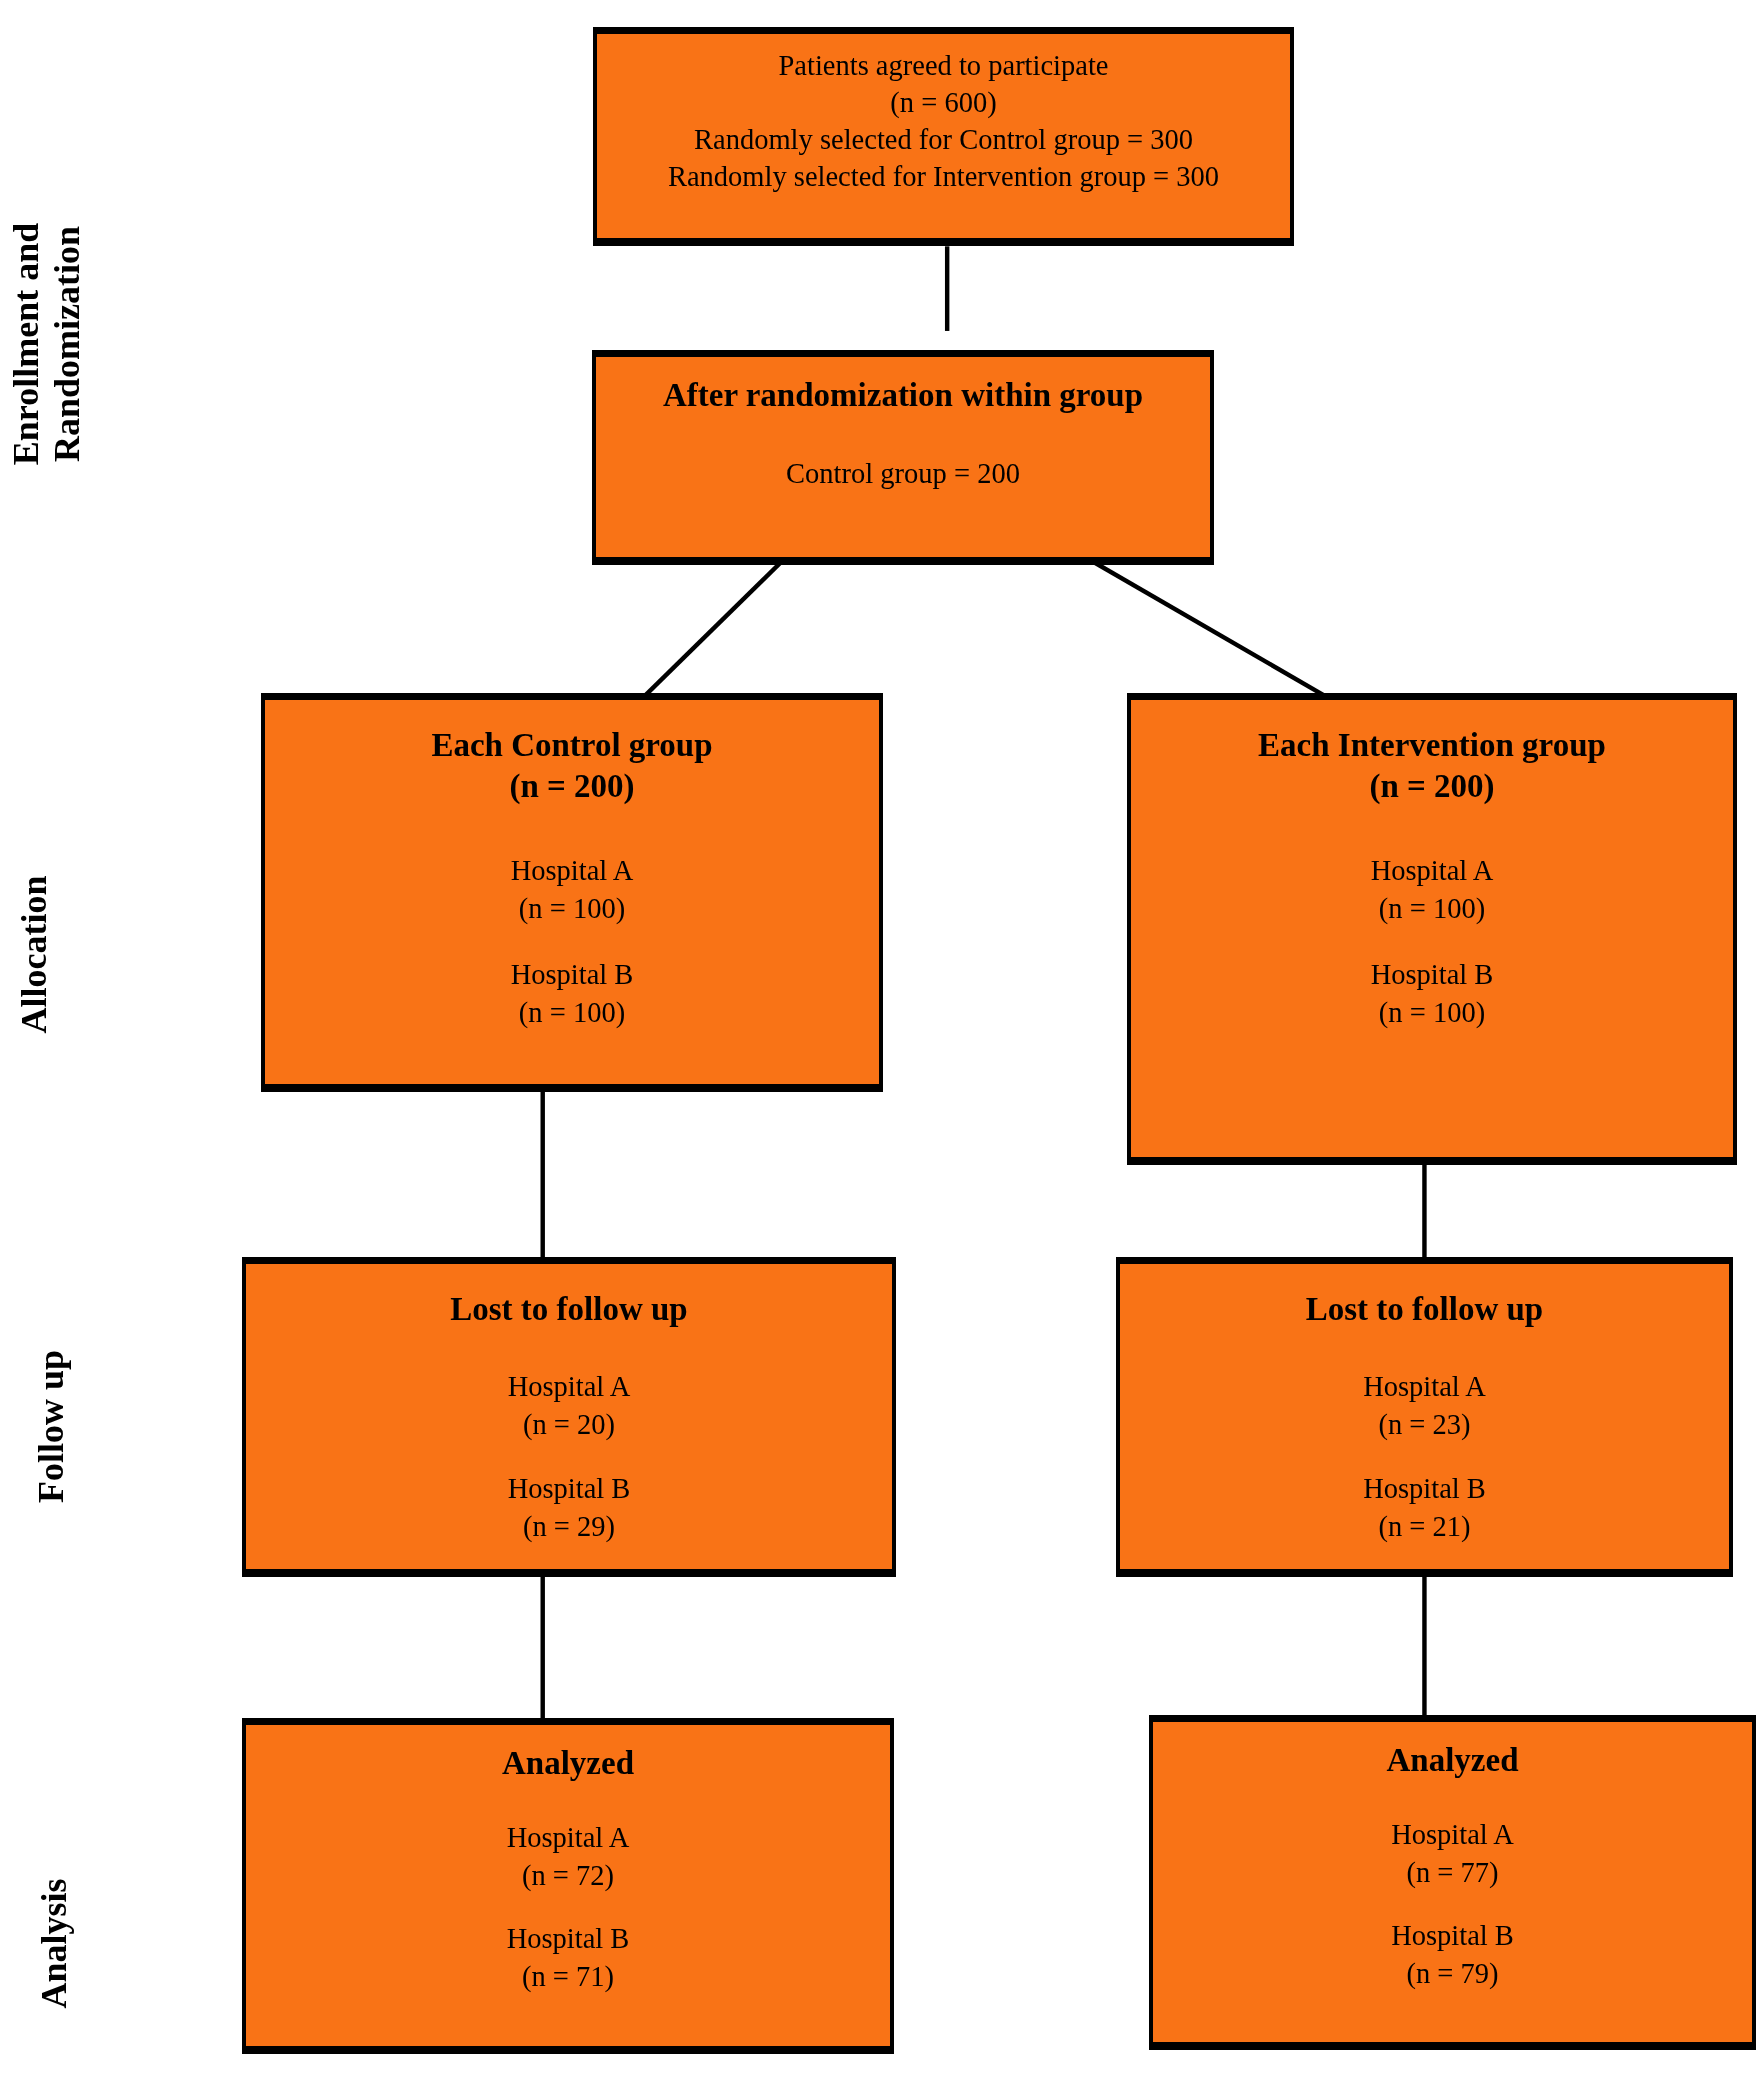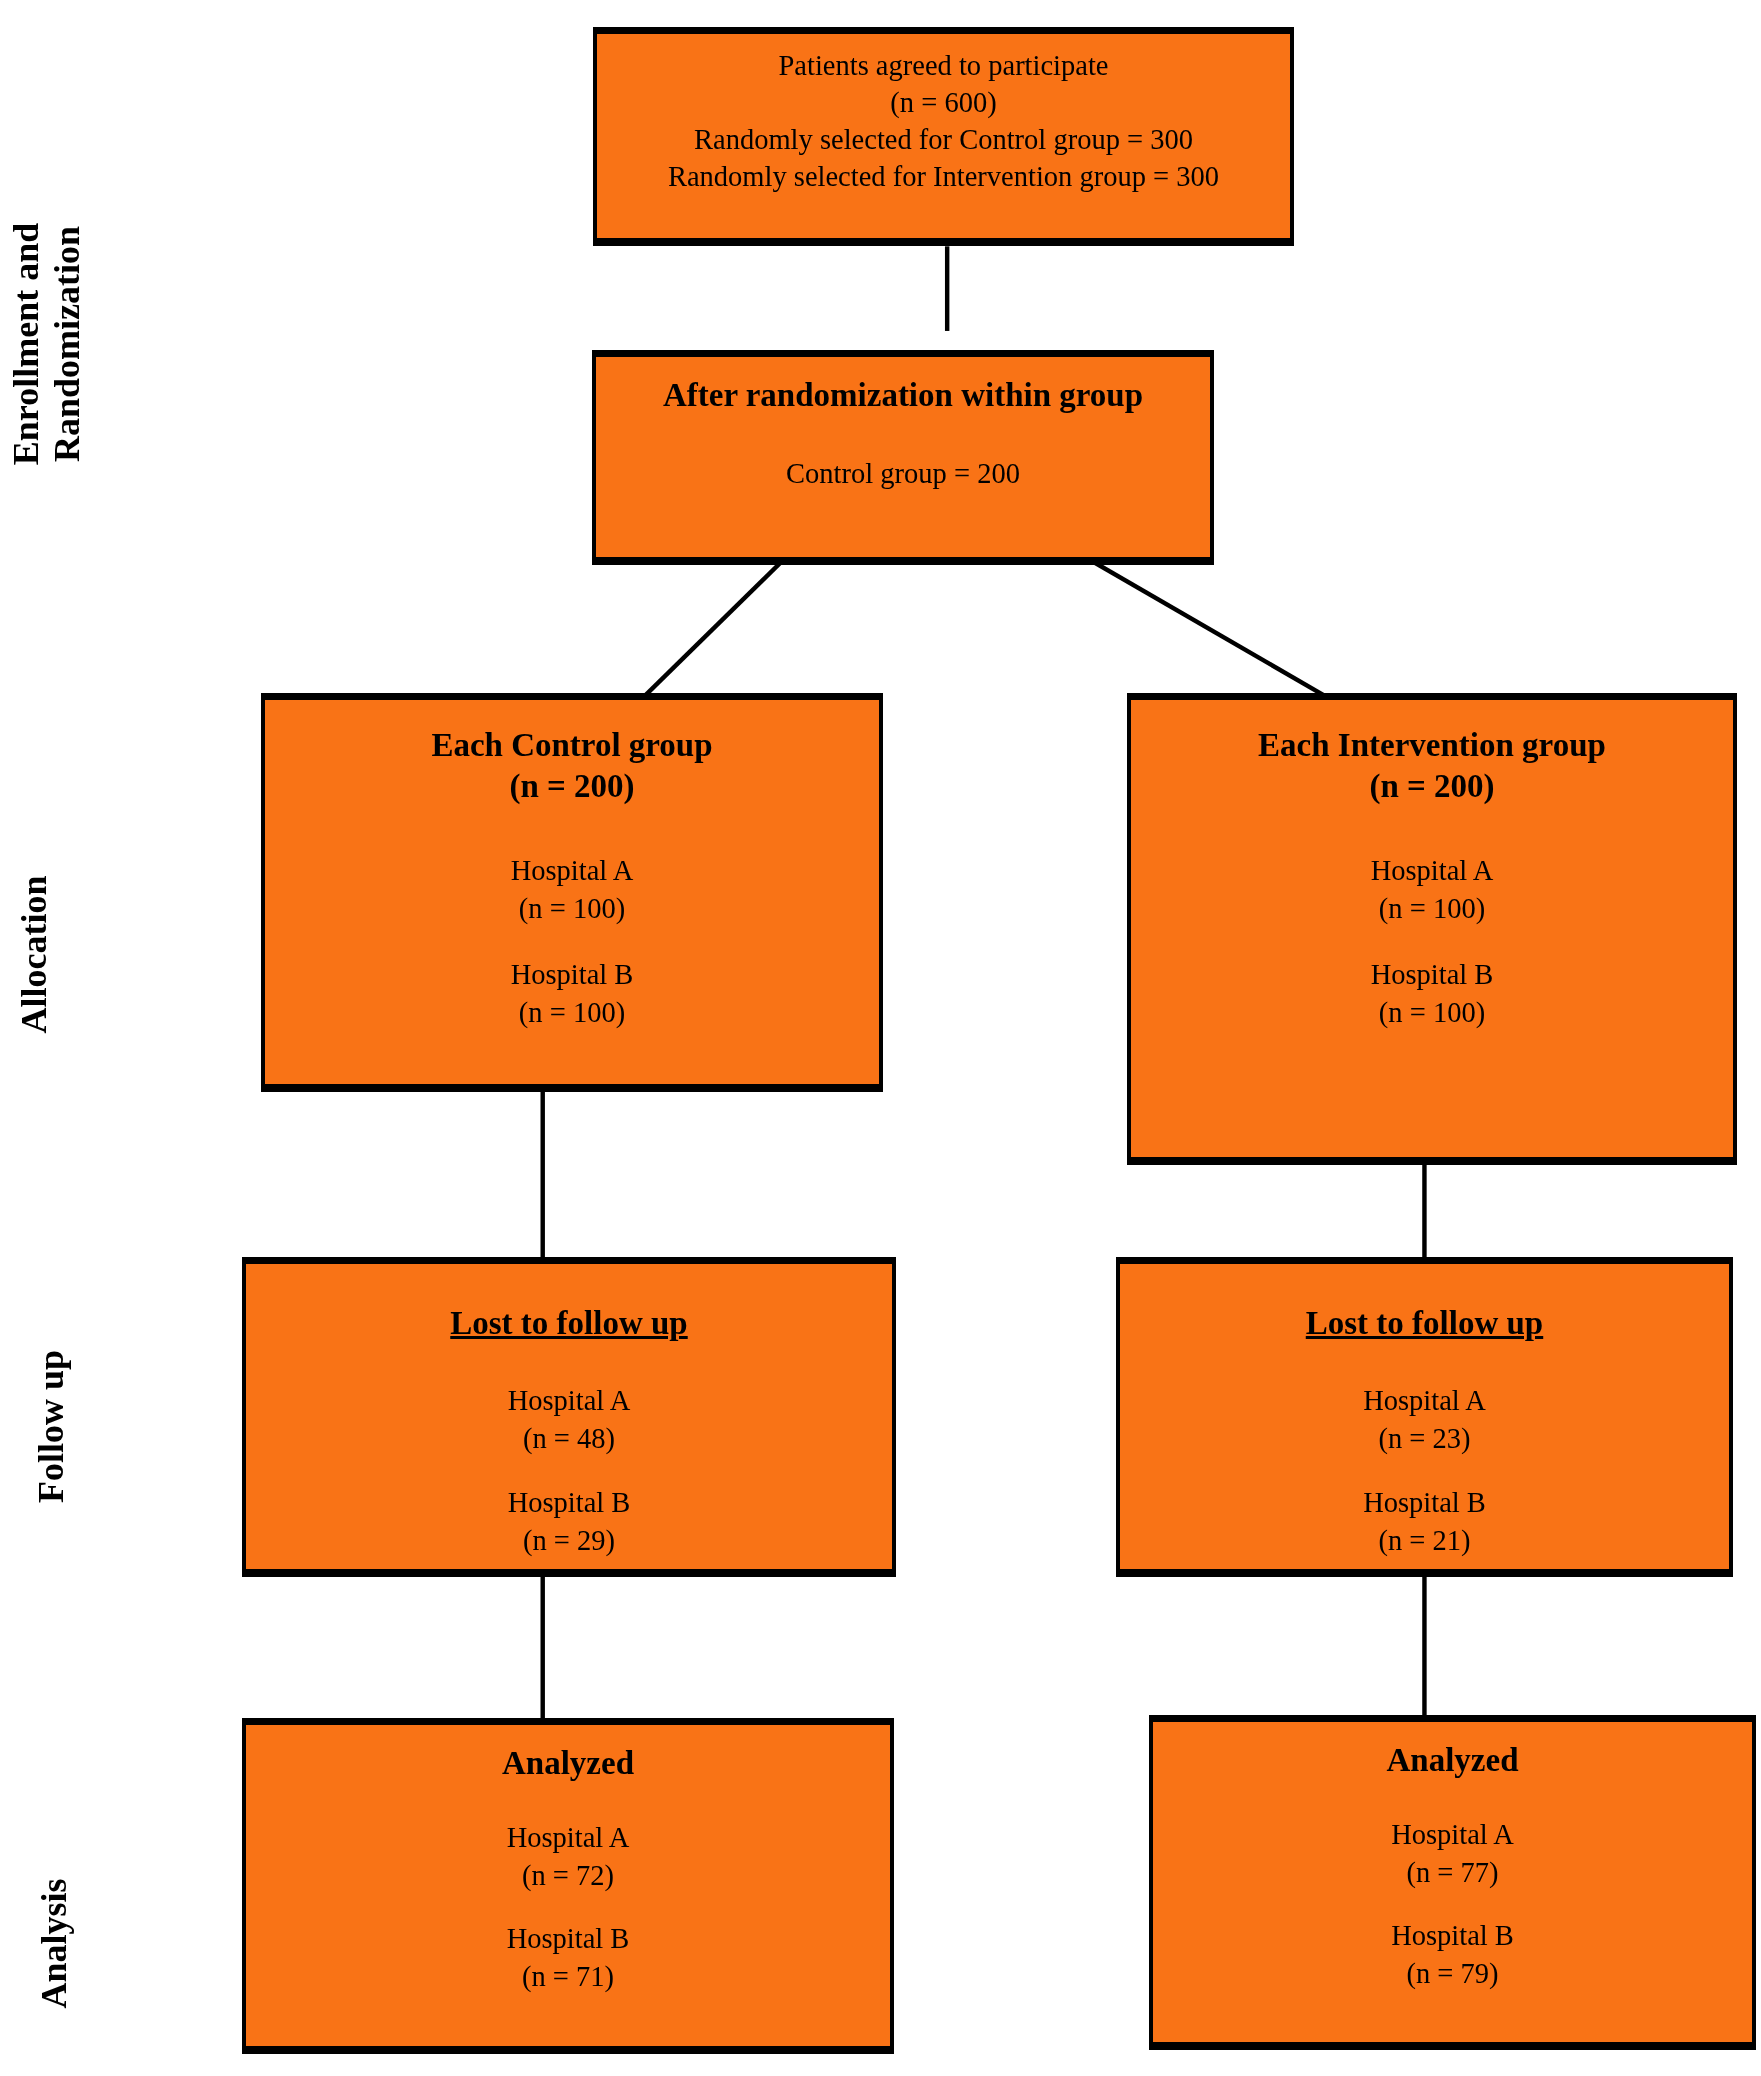--- a/index.html
+++ b/index.html
@@ -42,21 +42,21 @@
   }
   .pair .t-body { line-height: 38px; }
   
   .enroll-lines { padding-top: 12.8px; }
   .rand-title { padding-top: 17.7px; }
   .rand-group { margin-top: 38px; }
   .rand-group .t-body { line-height: 40px; }
   .alloc-title { padding-top: 24.6px; text-align: center; }
   .alloc-a { margin-top: 45px; }
   .alloc-b { margin-top: 28.5px; }
-  .fu-title { padding-top: 39px; text-decoration: underline; }
+  .fu-title { padding-top: 25px; }
   .fu-a { margin-top: 38px; }
   .fu-b { margin-top: 25.6px; }
   .an-title { padding-top: 17.7px; }
   .an-a { margin-top: 35px; }
   .an-b { margin-top: 25.6px; }
   .stage-label {
     position: absolute;
     font-weight: bold;
     font-size: 36px;
     line-height: 41px;
@@ -145,21 +145,21 @@
     <div class="pair alloc-b">
       <div class="t-body">Hospital B</div>
       <div class="t-body">(n = 100)</div>
     </div>
   </div>
 
   <div class="fbox" id="box-fu-control">
     <div class="t-title fu-title">Lost to follow up</div>
     <div class="pair fu-a">
       <div class="t-body">Hospital A</div>
-      <div class="t-body">(n = 48)</div>
+      <div class="t-body">(n = 20)</div>
     </div>
     <div class="pair fu-b">
       <div class="t-body">Hospital B</div>
       <div class="t-body">(n = 29)</div>
     </div>
   </div>
 
   <div class="fbox" id="box-fu-intervention">
     <div class="t-title fu-title">Lost to follow up</div>
     <div class="pair fu-a">

